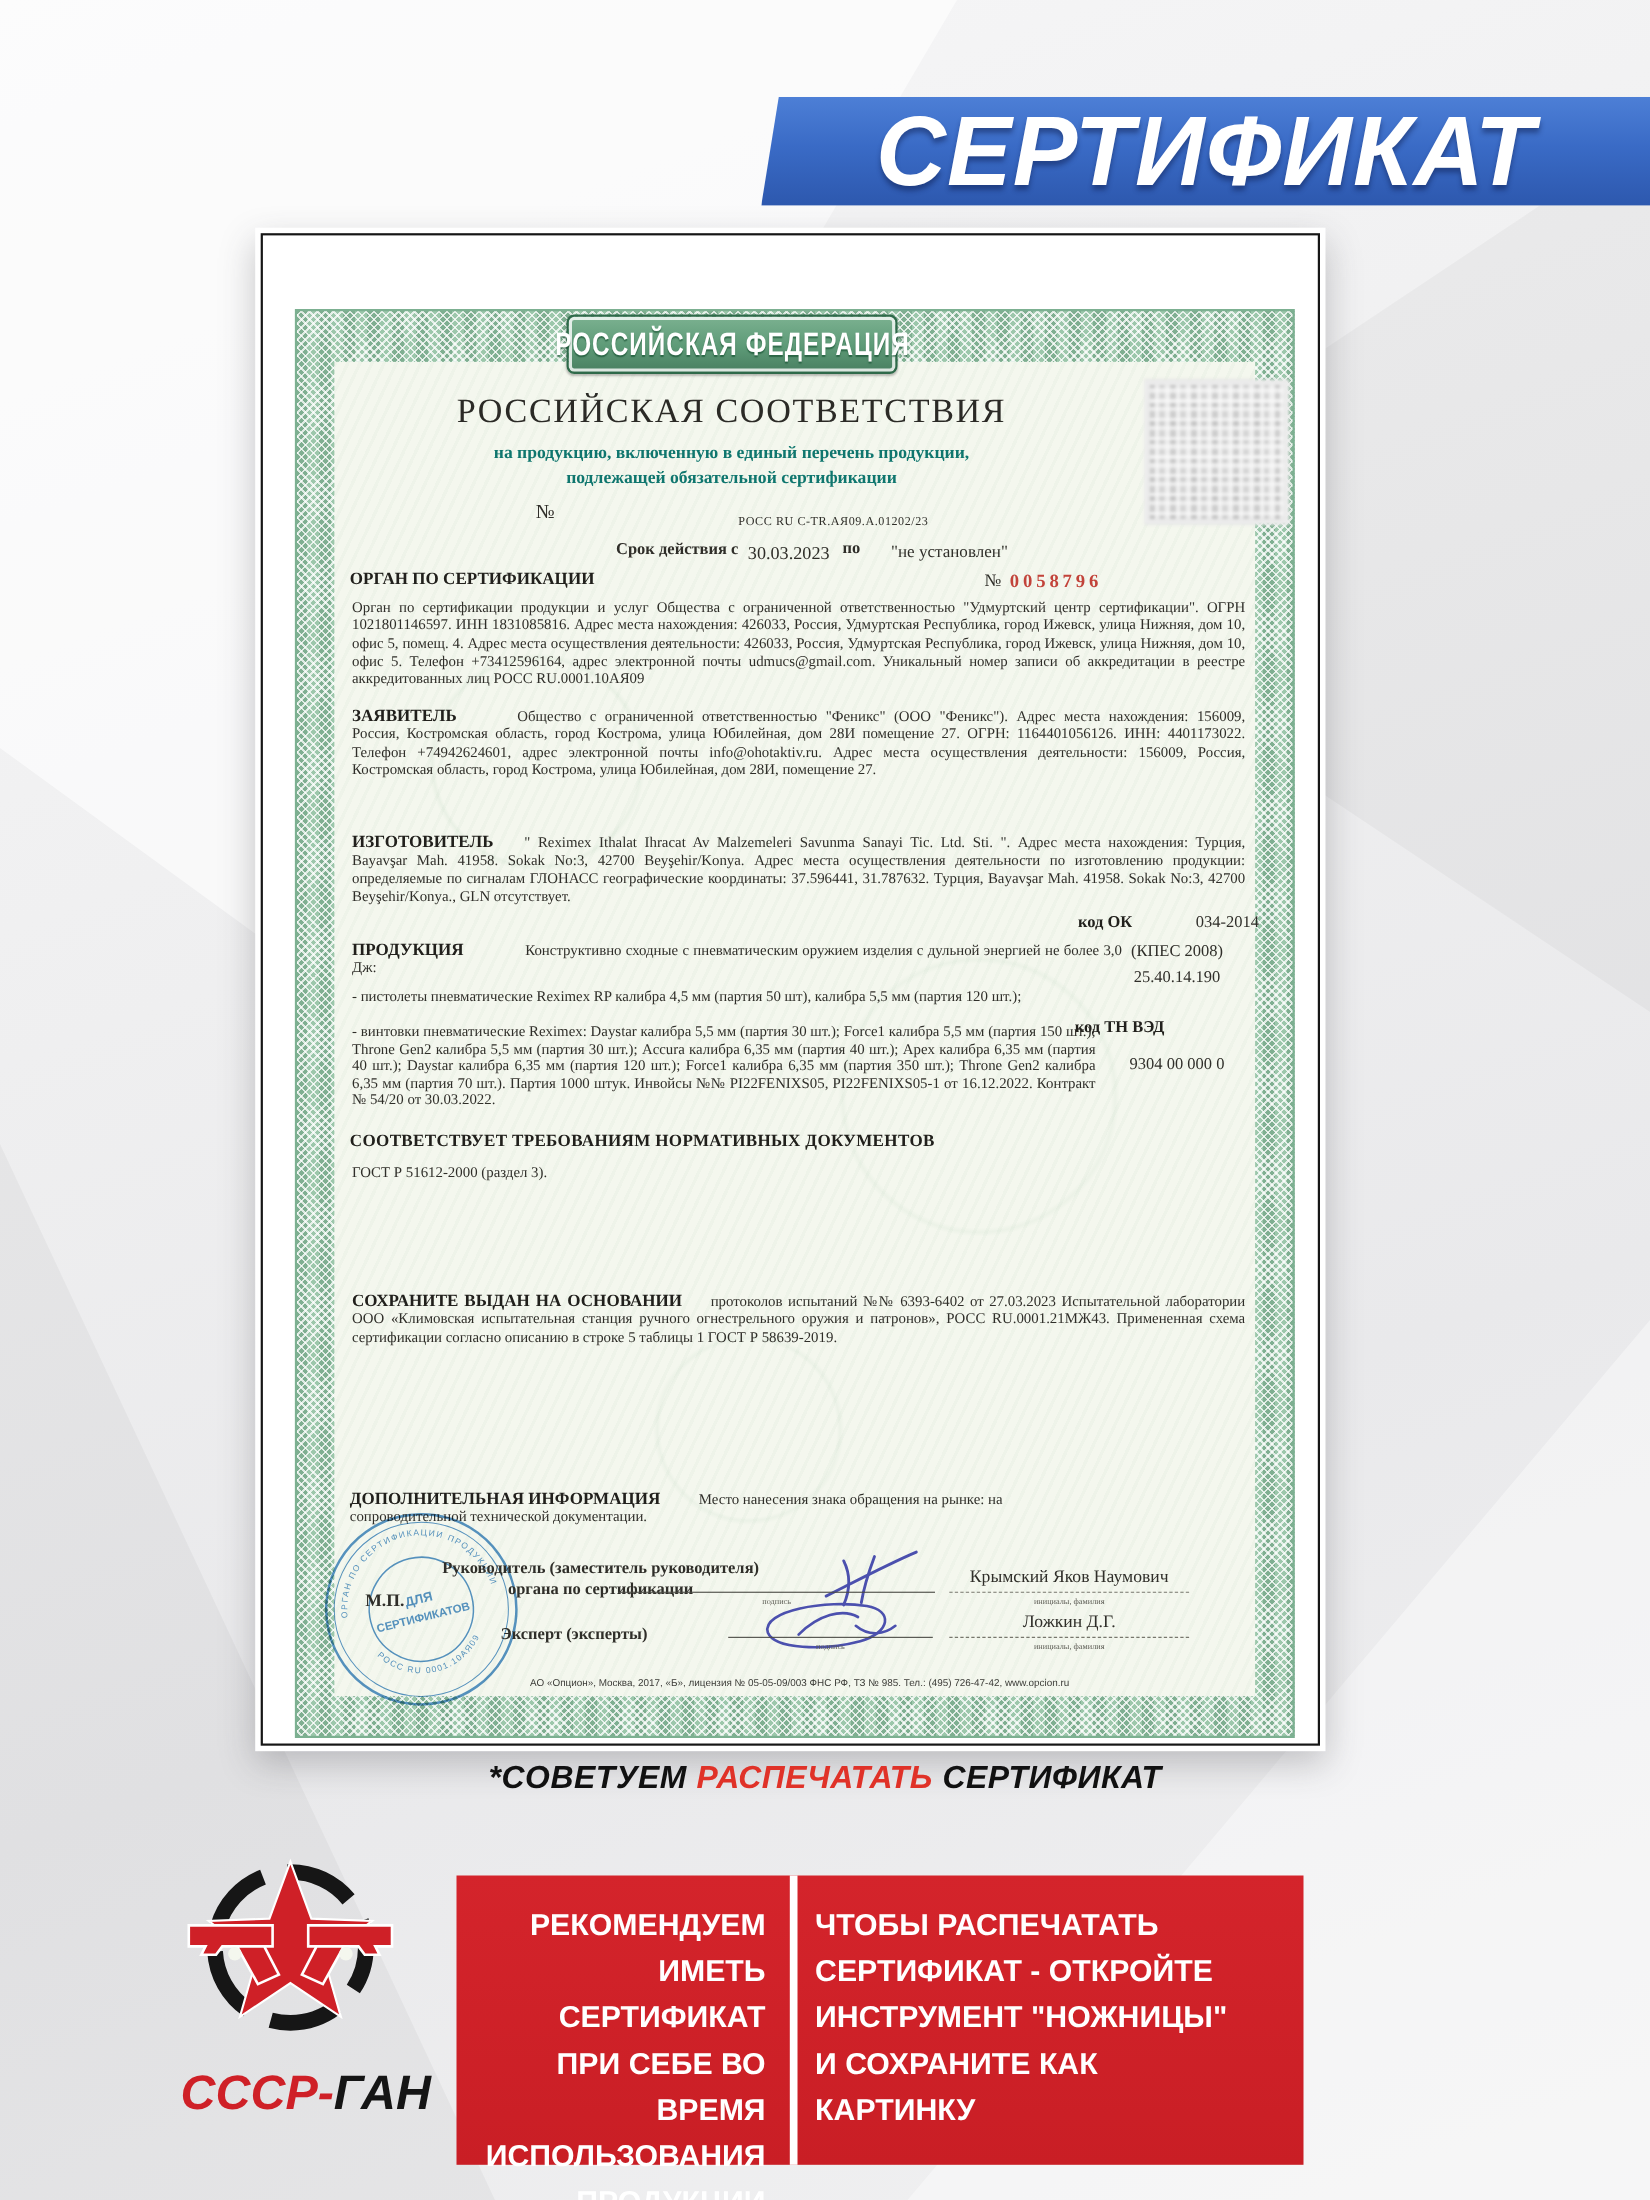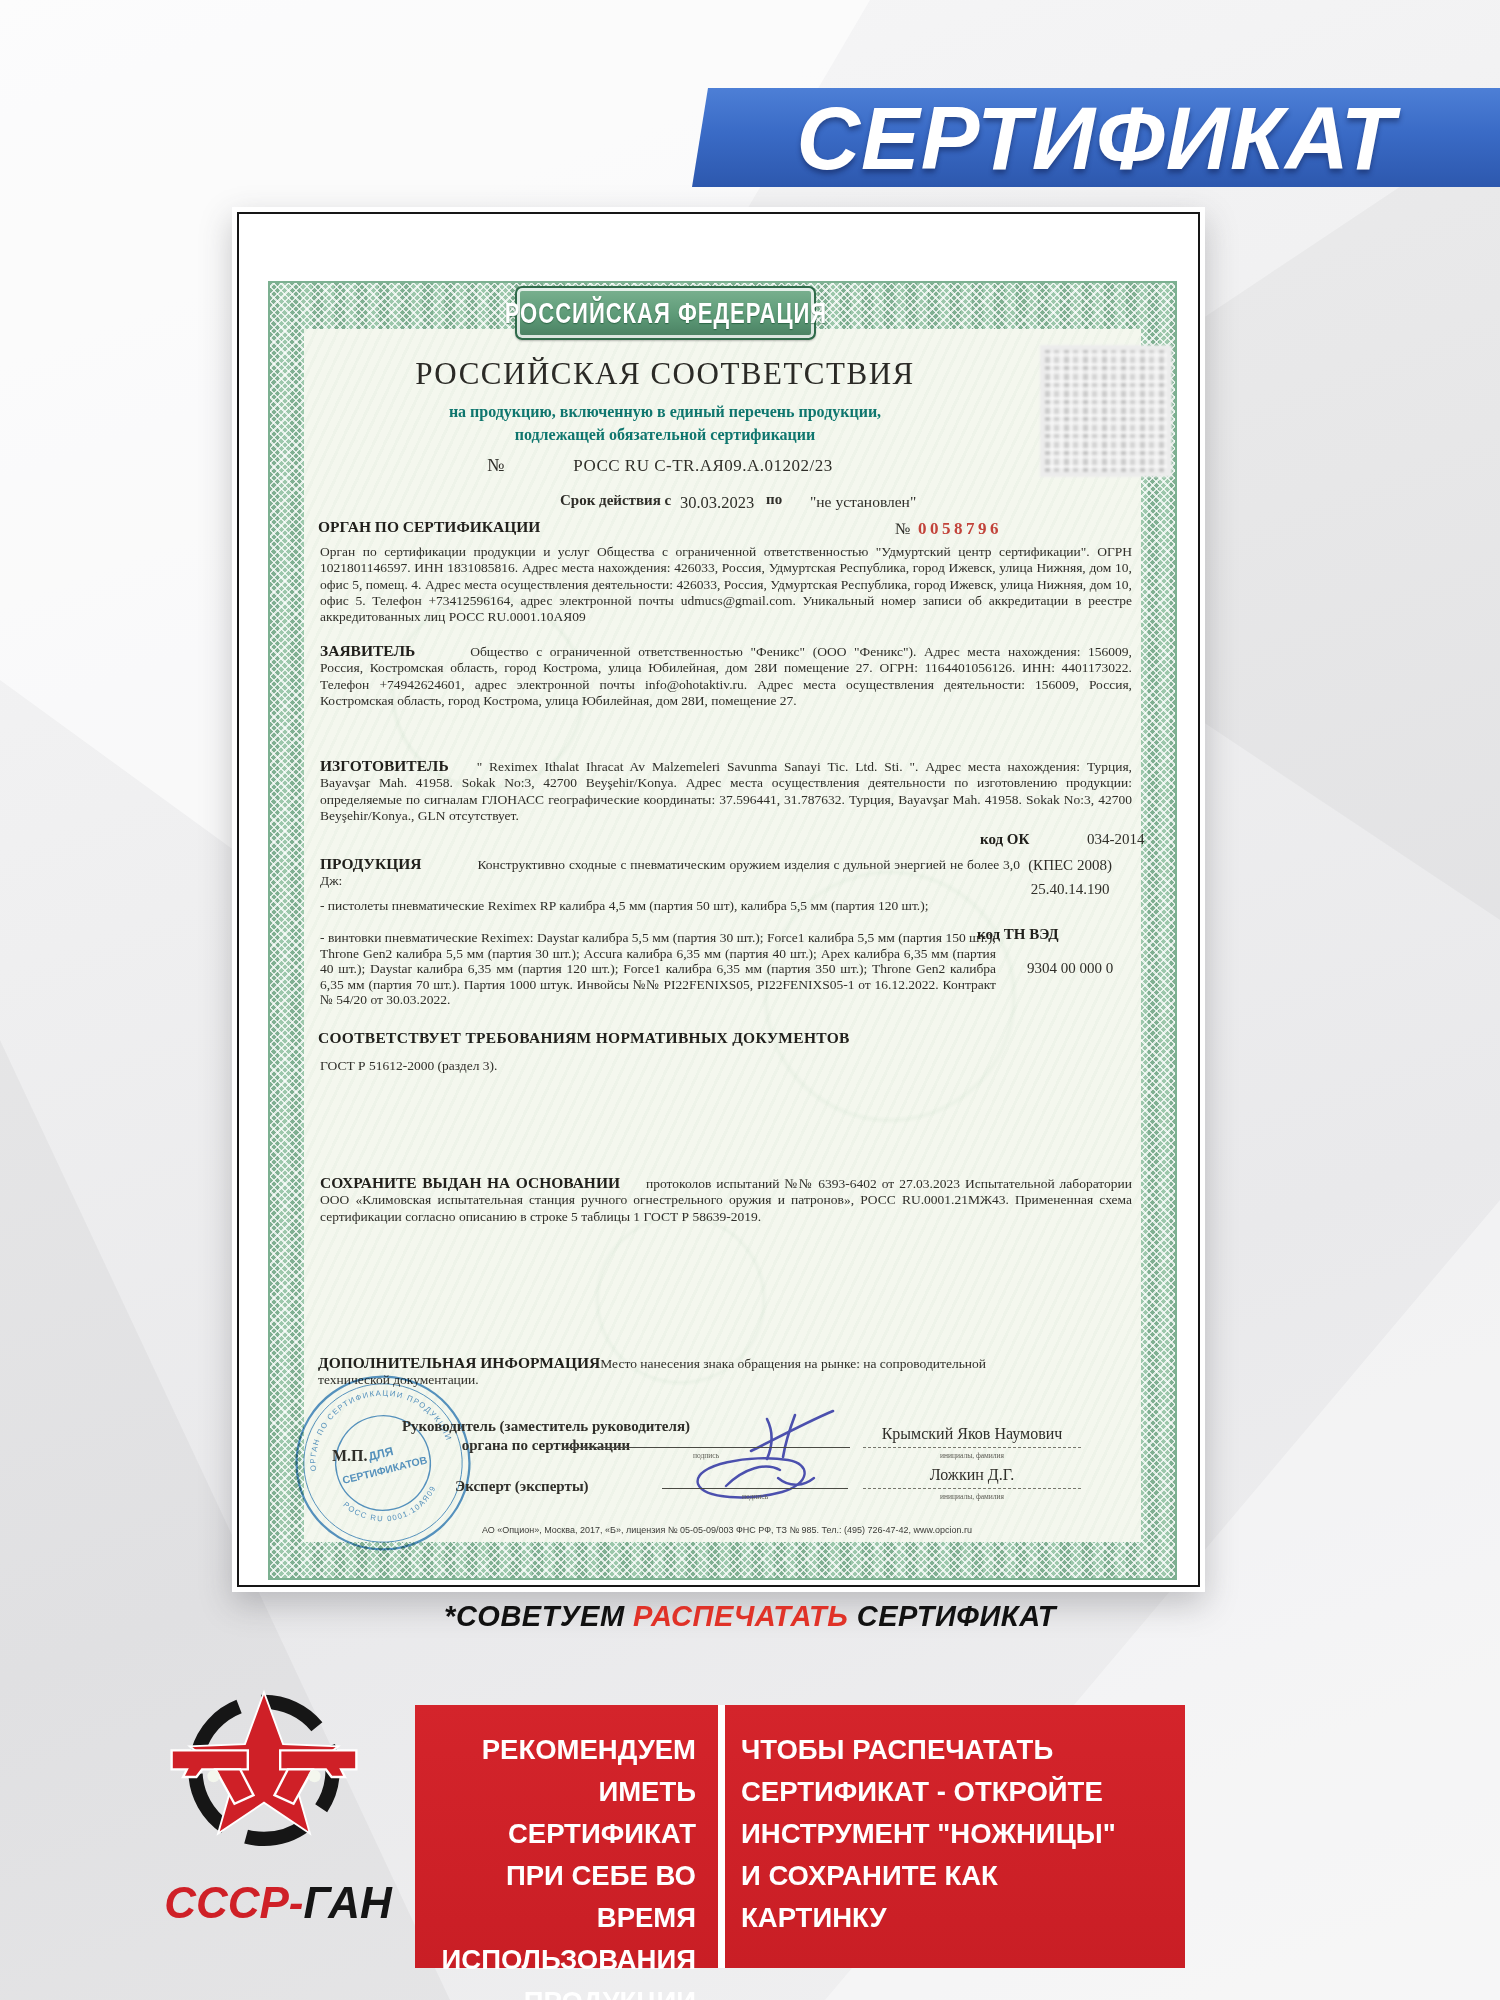--- a/index.html
+++ b/index.html
@@ -109,21 +109,21 @@
       <span class="plate-text">РОССИЙСКАЯ ФЕДЕРАЦИЯ</span>
     </div>
 
     <div class="qr"></div>
 
     <div class="blk serif cert-title">РОССИЙСКАЯ СООТВЕТСТВИЯ</div>
     <div class="blk serif cert-sub" style="top:196px;">на продукцию, включенную в единый перечень продукции,</div>
     <div class="blk serif cert-sub" style="top:219px;">подлежащей обязательной сертификации</div>
 
     <div class="blk serif" style="left:255px;top:248px;font-size:18px;">№</div>
-    <div class="blk serif" style="left:330px;top:249px;width:282px;text-align:center;font-size:17px;letter-spacing:.5px;">РОСС RU C-TR.АЯ09.А.01202/23</div>
+    <div class="blk serif" style="left:330px;top:261px;width:282px;text-align:right;font-size:11px;letter-spacing:.5px;">РОСС RU C-TR.АЯ09.А.01202/23</div>
 
     <div class="blk serif" style="left:328px;top:285px;font-size:15px;font-weight:bold;">Срок действия с</div>
     <div class="blk serif" style="left:445px;top:286px;width:80px;text-align:center;font-size:16.5px;">30.03.2023</div>
     <div class="blk serif" style="left:534px;top:284px;font-size:15px;font-weight:bold;">по</div>
     <div class="blk serif" style="left:578px;top:286px;font-size:15.5px;">"не установлен"</div>
 
     <div class="blk h" style="left:86px;top:311px;">ОРГАН ПО СЕРТИФИКАЦИИ</div>
     <div class="blk serif" style="left:663px;top:313px;font-size:16px;">№</div>
     <div class="blk serif red-num" style="left:686px;top:312px;font-size:17px;">0058796</div>
     <div class="blk serif body-t" style="left:88px;top:337px;width:812px;">Орган по сертификации продукции и услуг Общества с ограниченной ответственностью "Удмуртский центр сертификации". ОГРН 1021801146597. ИНН 1831085816. Адрес места нахождения: 426033, Россия, Удмуртская Республика, город Ижевск, улица Нижняя, дом 10, офис 5, помещ. 4. Адрес места осуществления деятельности: 426033, Россия, Удмуртская Республика, город Ижевск, улица Нижняя, дом 10, офис 5. Телефон +73412596164, адрес электронной почты udmucs@gmail.com. Уникальный номер записи об аккредитации в реестре аккредитованных лиц РОСС RU.0001.10АЯ09</div>
@@ -151,21 +151,21 @@
 
     <div class="blk h" style="left:86px;top:822px;letter-spacing:.3px;">СООТВЕТСТВУЕТ ТРЕБОВАНИЯМ НОРМАТИВНЫХ ДОКУМЕНТОВ</div>
     <div class="blk serif" style="left:88px;top:851px;font-size:13.5px;">ГОСТ Р 51612-2000 (раздел 3).</div>
 
     <div class="blk serif body-t" style="left:88px;top:968px;width:812px;">
       <span class="h" style="margin-right:26px;">СОХРАНИТЕ ВЫДАН НА ОСНОВАНИИ</span><span>протоколов испытаний №№ 6393-6402 от 27.03.2023</span>
       <span>Испытательной лаборатории ООО «Климовская испытательная станция ручного огнестрельного оружия и патронов», РОСС RU.0001.21МЖ43. Примененная схема сертификации согласно описанию в строке 5 таблицы 1 ГОСТ Р 58639-2019.</span>
     </div>
 
     <div class="blk serif body-t" style="left:86px;top:1148px;width:680px;text-align:left;">
-      <span class="h" style="text-align:right;">ДОПОЛНИТЕЛЬНАЯ ИНФОРМАЦИЯ</span><span>Место нанесения знака обращения на рынке: на сопроводительной технической документации.</span>
+      <span class="h" style="margin-right:35px;text-align:right;">ДОПОЛНИТЕЛЬНАЯ ИНФОРМАЦИЯ</span><span>Место нанесения знака обращения на рынке: на сопроводительной технической документации.</span>
     </div>
 
     <svg class="stamp" viewBox="0 0 200 200">
       <g fill="none" stroke="#4288c4">
         <circle cx="100" cy="100" r="95" stroke-width="2.5"></circle>
         <circle cx="100" cy="100" r="87" stroke-width="1"></circle>
         <circle cx="100" cy="100" r="52" stroke-width="1.5"></circle>
       </g>
       <defs>
         <path id="arcTop" d="M26,100 a74,74 0 1,1 148,0"></path>

